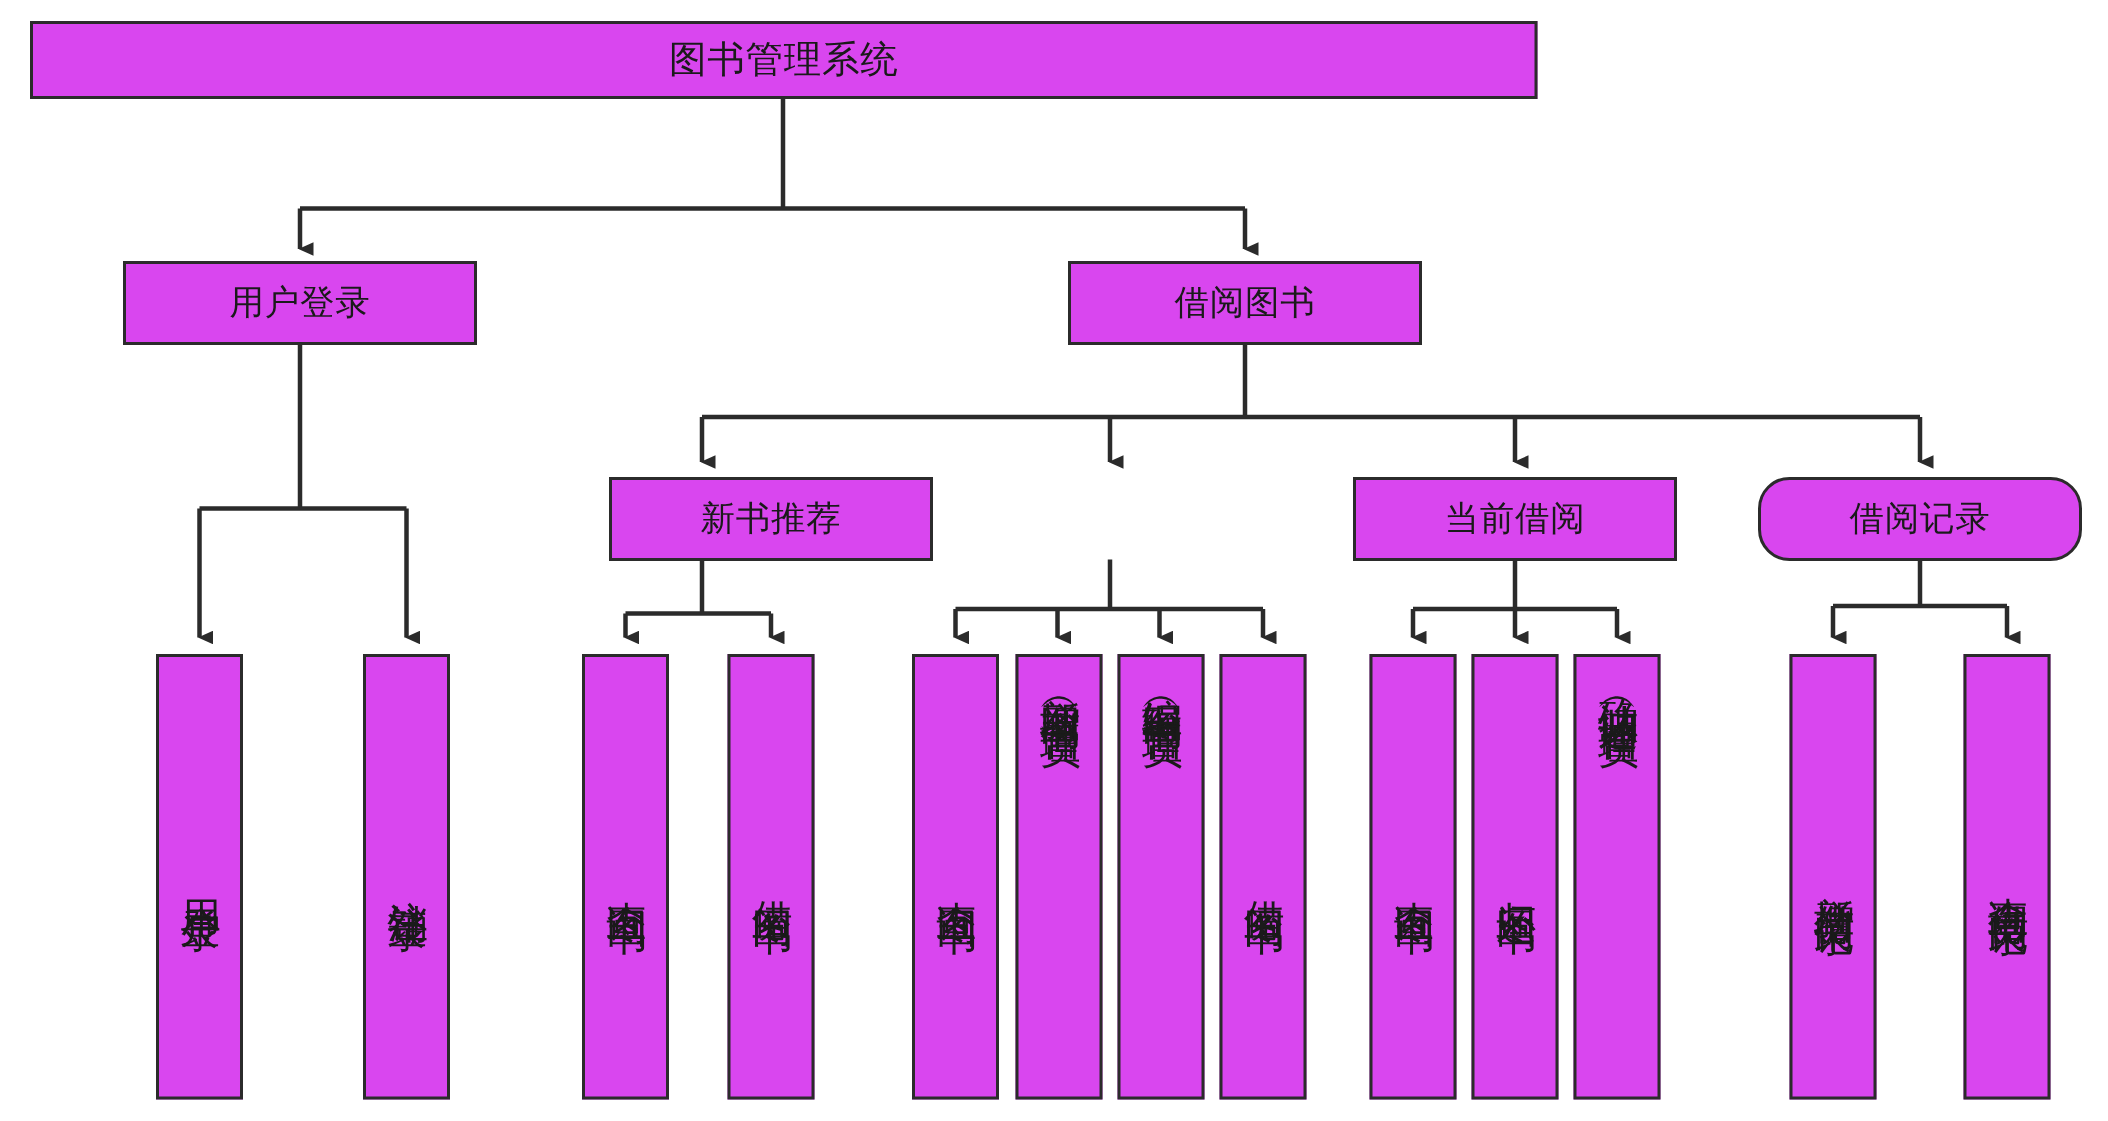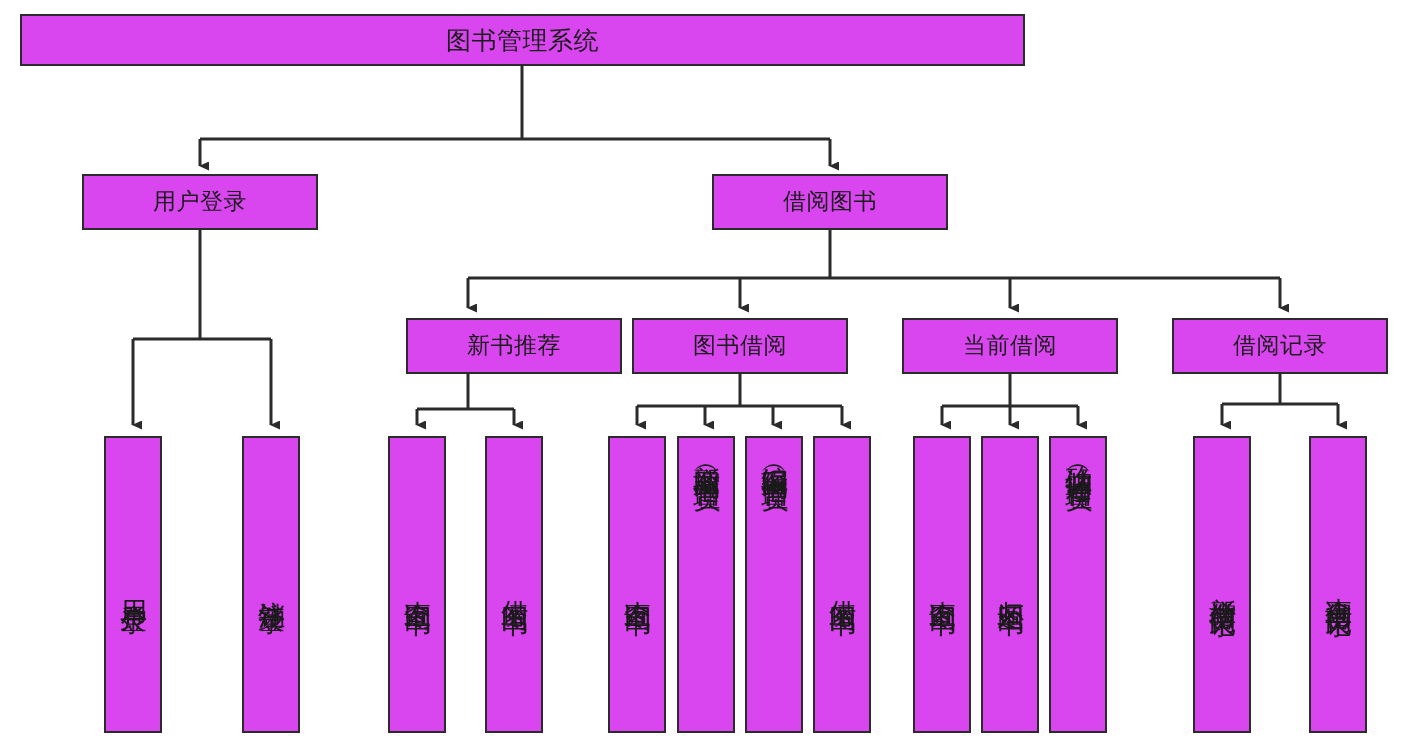--- a/index.html
+++ b/index.html
@@ -124,27 +124,24 @@
   <div class="node lvl2" style="left:82px;top:174px;width:236px;">
     <span class="label">用户登录</span>
   </div>
   <div class="node lvl2" style="left:712px;top:174px;width:236px;">
     <span class="label">借阅图书</span>
   </div>
 
   <div class="node lvl2" style="left:362px;top:318px;width:216px;margin-left:44px;">
     <span class="label">新书推荐</span>
   </div>
-  <div class="node lvl2" style="left:632px;top:318px;width:216px;">
-    <span class="label">图书借阅</span>
-  </div>
   <div class="node lvl2" style="left:902px;top:318px;width:216px;">
     <span class="label">当前借阅</span>
   </div>
-  <div class="node lvl2" style="left:1172px;top:318px;width:216px;">
+  <div class="node lvl2" style="left:1172px;top:318px;width:216px;border-radius:21px;">
     <span class="label">借阅记录</span>
   </div>
 
   <div class="node leaf mid" style="left:104px;top:436px;width:58px;height:297px;">
     <span class="label">用户登录</span>
   </div>
   <div class="node leaf mid" style="left:242px;top:436px;width:58px;height:297px;">
     <span class="label">注销登录</span>
   </div>
 

